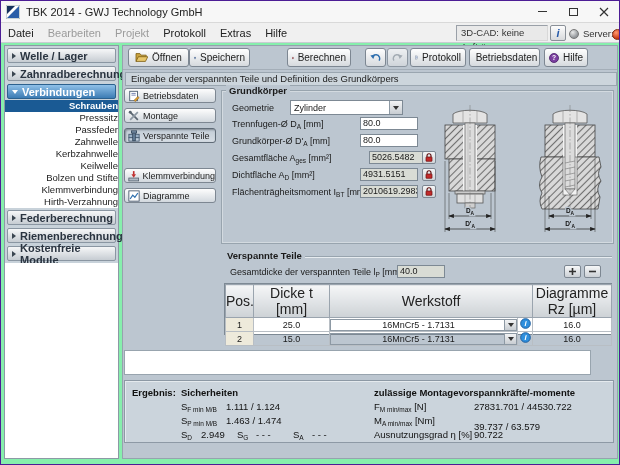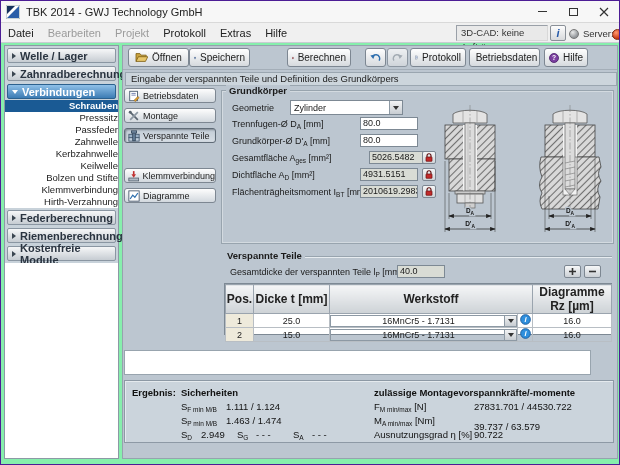--- a/index.html
+++ b/index.html
@@ -62,21 +62,21 @@
   .combo { position:absolute; height:15px; background:#fff; border:1px solid #7d8994; display:flex; align-items:center; }
   .combo .ctext { flex:1; font-size:9px; padding-left:3px; white-space:nowrap; overflow:hidden; }
   .combo .carrow { width:13px; height:100%; background:linear-gradient(#f2f3f4,#c8cdd2); border-left:1px solid #8d99a4; display:flex; align-items:center; justify-content:center; }
   .arr-d { width:0; height:0; border-top:4px solid #333; border-left:3.5px solid transparent; border-right:3.5px solid transparent; }
 
   
   #vt-rule { position:absolute; left:182px; top:210px; width:307px; height:2px; border-top:1px solid #98a4ae; border-bottom:1px solid #e7ecf0; }
   .sqbtn { position:absolute; width:17px; height:13px; border:1px solid #7d8792; border-radius:2px; background:linear-gradient(#f6f7f8,#ccd1d6); display:flex; align-items:center; justify-content:center; }
   #vt-table { position:absolute; left:101px; top:237px; width:388px; height:52px; background:#fff; border:1px solid #7d8994; }
   #vt-table table { border-collapse:collapse; width:100%; table-layout:fixed; }
-  #vt-table th { height:12px; background:linear-gradient(#f5f6f7,#cdd2d6); border:1px solid #9aa4ae; font-size:12px; font-weight:bold; color:#222; text-align:center; overflow:hidden; }
+  #vt-table th { height:12px; background:linear-gradient(#f5f6f7,#cdd2d6); border:1px solid #9aa4ae; font-size:14px; font-weight:normal; color:#222; text-align:center; overflow:hidden; }
   #vt-table td { height:12px; border:1px solid #b8bec4; font-size:9px; text-align:center; padding:0; overflow:hidden; }
   td.pos { background:#eeeadb; }
   td.mat { text-align:left; }
   .matcombo { display:flex; align-items:center; height:12px; border:1px solid #8d99a4; margin:0; }
   .matcombo .ctext { flex:1; font-size:9px; padding-left:2px; white-space:nowrap; overflow:hidden; }
   .matcombo .carrow { width:12px; height:100%; background:linear-gradient(#f2f3f4,#c8cdd2); border-left:1px solid #8d99a4; display:flex; align-items:center; justify-content:center; }
   .infob { display:inline-block; width:11px; height:11px; }
 
   #msg-area { position:absolute; left:1px; top:304px; width:467px; height:25px; background:#fff; border:1px solid #98a4ae; }
 

